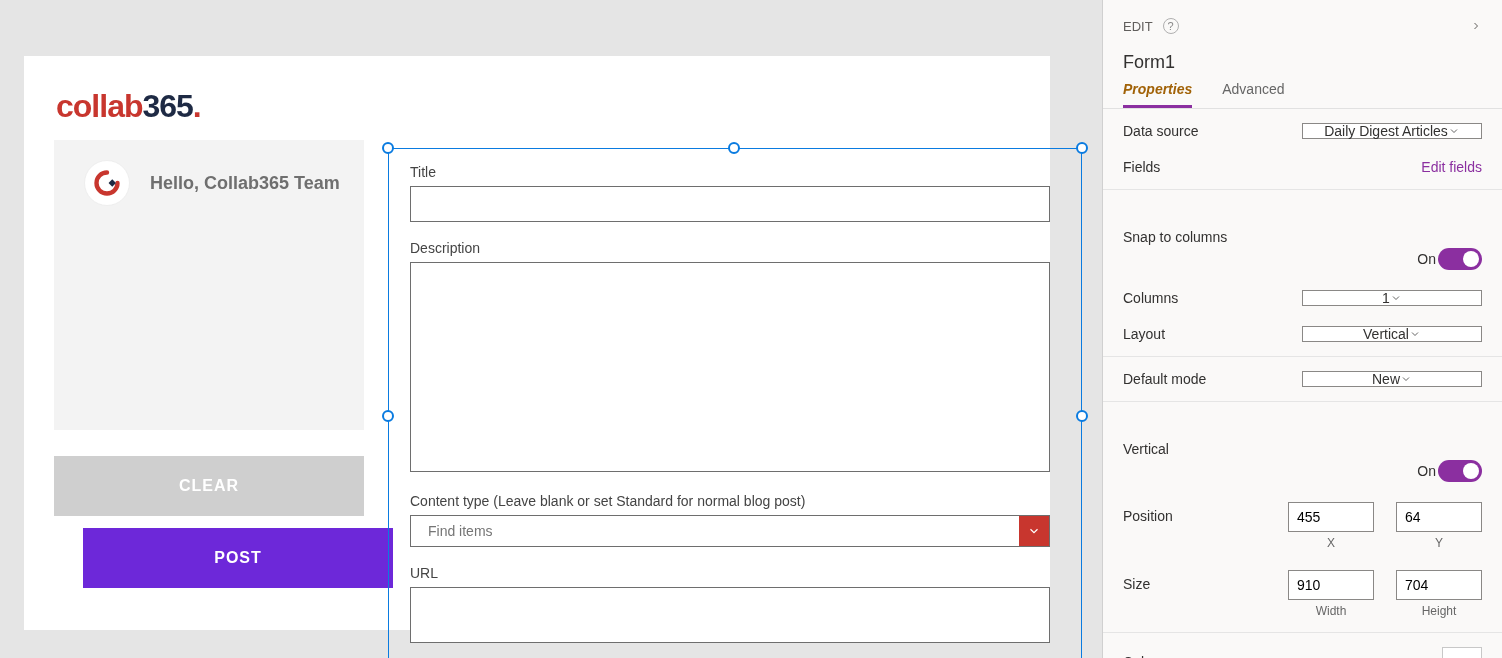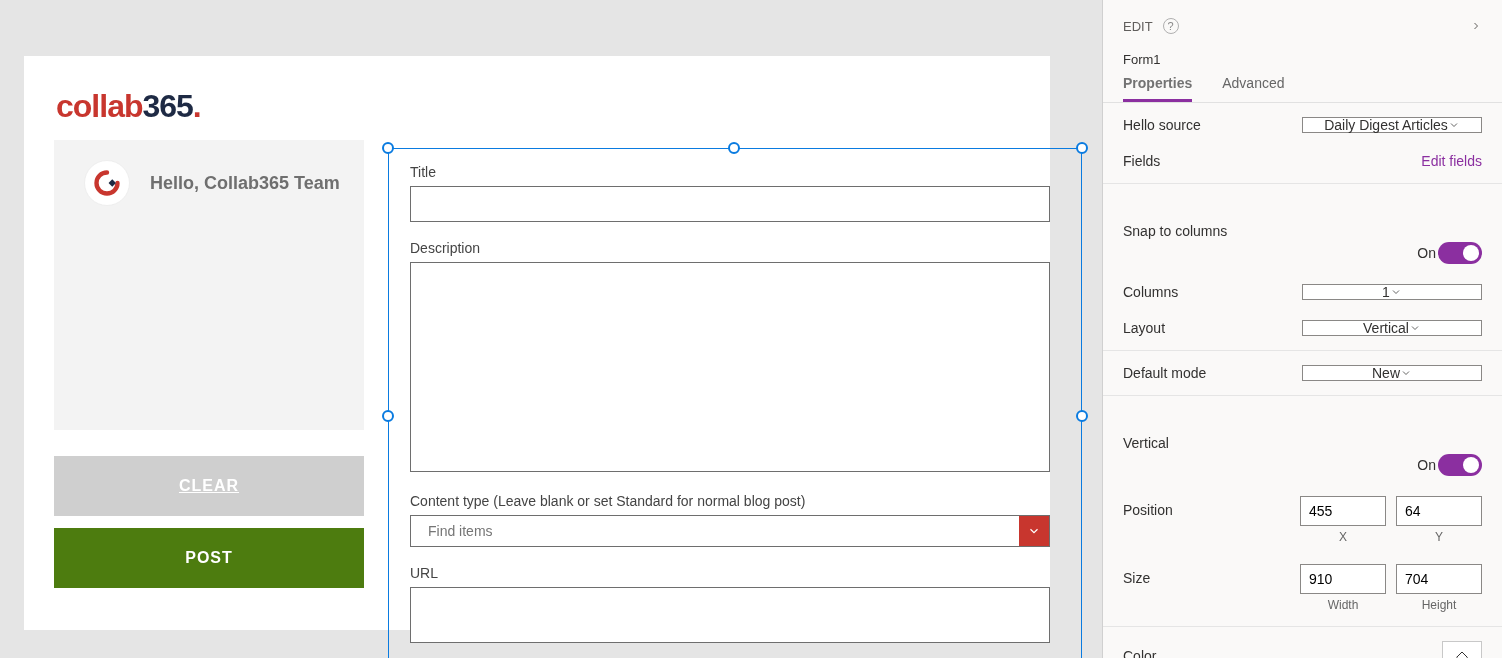--- a/index.html
+++ b/index.html
@@ -54,22 +54,22 @@
   .greet-logo svg { width: 28px; height: 28px; }
   .greet-text { color: #6f6f6f; font-size: 18px; font-weight:600;}
   .btn {
     position: absolute;
     left: 30px;
     width: 310px; height: 60px;
     display: flex; align-items: center; justify-content: center;
     font-size: 16px; font-weight: 700; letter-spacing: 1px;
     cursor: pointer;
   }
-  .btn-clear { top: 400px; background: #cfcfcf; color: #fff; text-decoration: underline; }
-  .btn-post  { top: 472px; background: #4d7c0f; color: #fff; }
+  .btn-clear { top: 400px; background: #cfcfcf; color: #fff; }
+  .btn-post  { top: 472px; background: #6d28d9; color: #fff; margin-left: 29px; }
 
   
   .form-sel {
     position: absolute;
     left: 364px; top: 92px;
     width: 694px; height: 538px;
     border: 1px solid #0a7be0;
     background: transparent;
     pointer-events: none;
   }
@@ -137,35 +137,36 @@
     width: 16px; height: 16px; border: 1px solid #b0b0b0; border-radius: 50%;
     display: inline-flex; align-items: center; justify-content: center;
     font-size: 11px; margin-left: 10px; color:#888;
   }
   .p-head .chev {
     margin-left: auto;
     width: 12px; height: 12px;
   }
   .p-title {
     padding: 0 20px 4px 20px;
-    font-size: 13px; color: #323130;
+    font-size: 18px; color: #323130;
   }
   .p-tabs {
     display: flex; gap: 30px;
     padding: 4px 20px 0 20px;
     border-bottom: 1px solid #e1e1e1;
   }
   .p-tab {
     padding-bottom: 8px;
     color: #666; font-size: 14px;
     cursor: pointer;
   }
   .p-tab.active {
-    color: #737373; font-weight: 600;
+    color: #a16207; font-weight: 600;
     border-bottom: 3px solid #8b2fa0;
+    font-style: italic;
   }
   .p-group { border-bottom: 1px solid #e5e5e5; padding: 4px 0; }
   .p-row {
     display: flex; align-items: center;
     padding: 10px 20px;
   }
   .p-row .lbl { flex: 1; color: #323130; }
   .p-row .link { color: #8b2fa0; cursor: pointer; }
   .dd {
     width: 180px; height: 16px;
@@ -180,21 +181,21 @@
   }
   .toggle .tval { color: #323130; }
   .switch {
     width: 44px; height: 22px; border-radius: 11px;
     background: #8b2fa0; position: relative; cursor: pointer;
   }
   .switch .knob {
     position: absolute; right: 3px; top: 3px;
     width: 16px; height: 16px; border-radius: 50%; background: #fff;
   }
-  .numpair { display: flex; gap: 10px; }
+  .numpair { display: flex; gap: 22px; }
   .numbox {
     width: 86px;
   }
   .numbox input {
     width: 100%; height: 30px;
     border: 1px solid #8a8886; padding: 0 8px; font-size: 14px;
   }
   .numbox .sub {
     text-align: center; font-size: 12px; color: #666; margin-top: 4px;
   }
@@ -280,21 +281,21 @@
       </svg>
   </div>
   <div class="p-title">Form1</div>
   <div class="p-tabs">
     <div class="p-tab active">Properties</div>
     <div class="p-tab">Advanced</div>
   </div>
 
   <div class="p-group">
     <div class="p-row">
-      <span class="lbl">Hello source</span>
+      <span class="lbl">Data source</span>
       <div class="dd">
         <span>Daily Digest Articles</span>
         <svg viewBox="0 0 24 24">
             <polyline points="6 9 12 15 18 9"></polyline>
           </svg>
       </div>
     </div>
     <div class="p-row">
       <span class="lbl">Fields</span>
       <span class="link">Edit fields</span>

